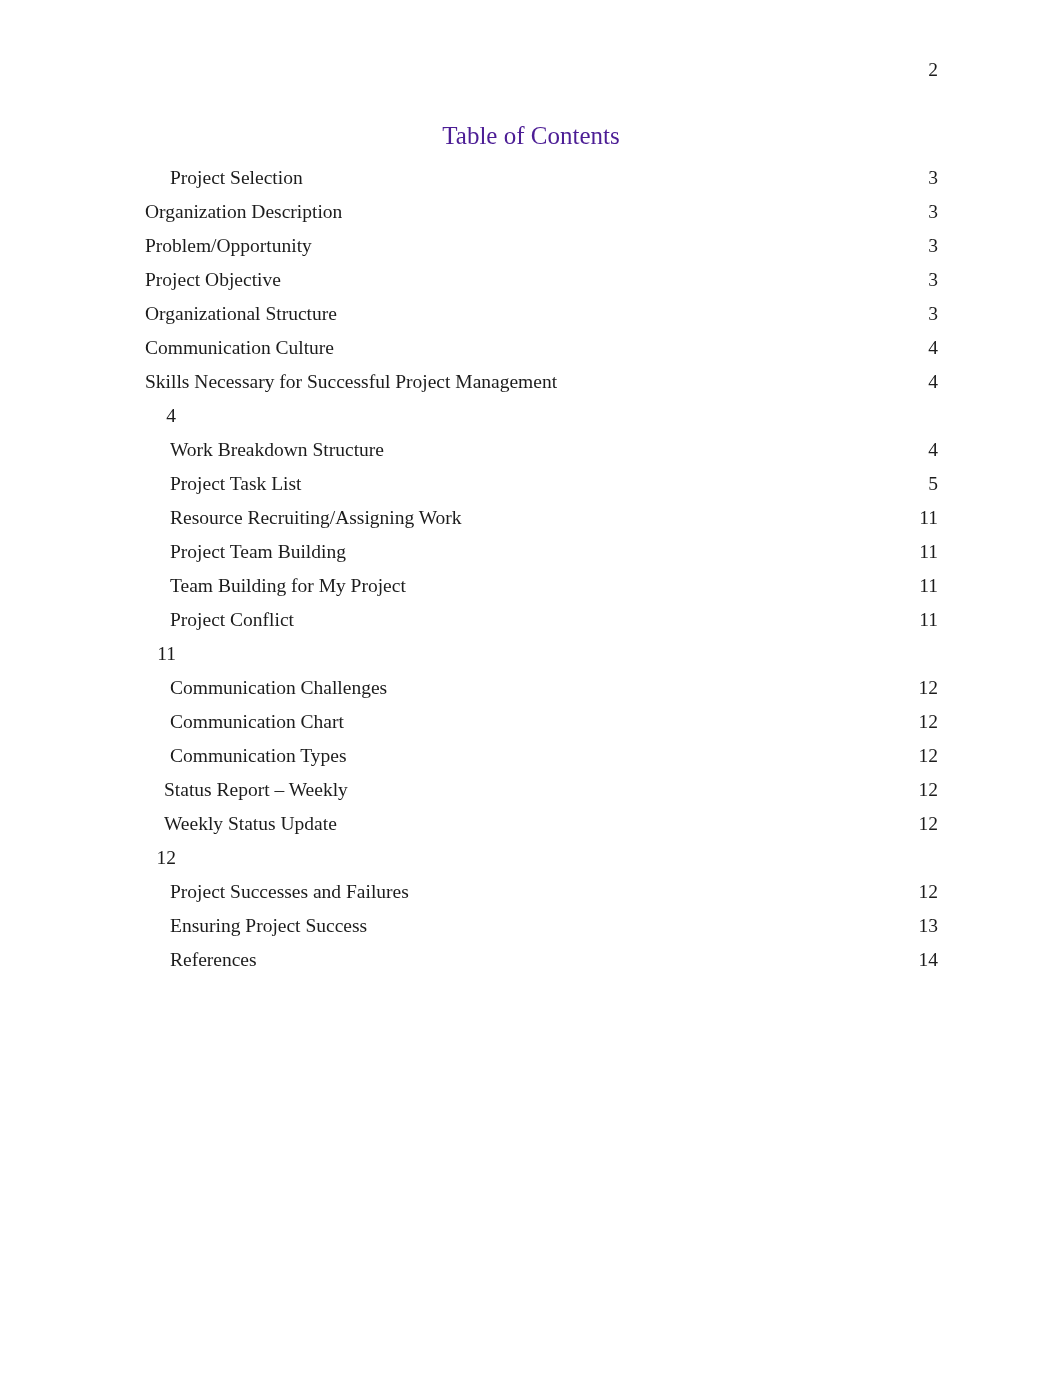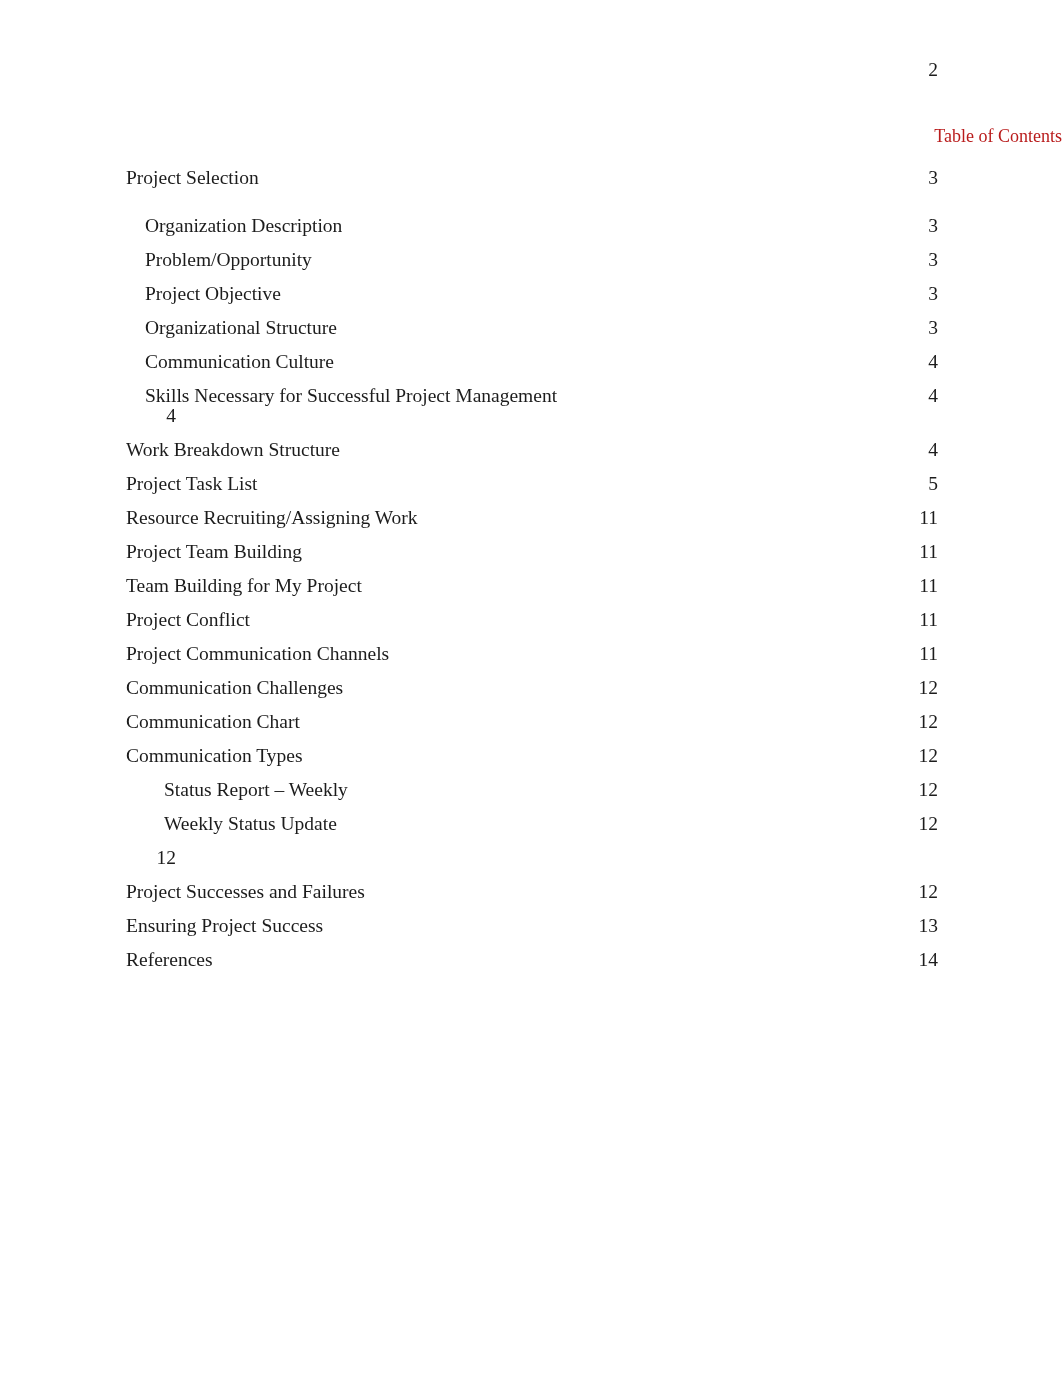--- a/index.html
+++ b/index.html
@@ -36,24 +36,24 @@
     line-height: 24px;
     color: #1c1c1c;
   }
 
   
   .toc-title {
     position: absolute;
     top: 124px;
     left: 0;
     right: 0;
-    text-align: right;
-    font-size: 18px;
+    text-align: center;
+    font-size: 25px;
     line-height: 24px;
-    color: #b91c1c;
+    color: #4c1d95;
   }
 
   
   .toc-list {
     position: absolute;
     top: 166px;
     left: 126px;
     width: 812px;
   }
 
@@ -74,22 +74,22 @@
   }
 
   .toc-entry .entry-page {
     flex: 0 0 auto;
     text-align: right;
     min-width: 26px;
     padding-left: 24px;
   }
 
   
-  .level-1 .entry-text { padding-left: 0px; }
-  .level-2 .entry-text { padding-left: 19px; margin-top: 14px; }
+  .level-1 .entry-text { padding-left: 0px; margin-left: 44px; }
+  .level-2 .entry-text { padding-left: 19px; }
   .level-3 .entry-text { padding-left: 38px; }
 </style>
 </head>
 <body>
 
 <div class="page">
 
   <div class="page-header">2</div>
 
   <div class="toc-title">Table of Contents</div>
@@ -144,21 +144,20 @@
       </div>
       <div class="toc-entry level-1">
         <span class="entry-text">Team Building for My Project</span>
         <span class="entry-page">11</span>
       </div>
       <div class="toc-entry level-1">
         <span class="entry-text">Project Conflict</span>
         <span class="entry-page">11</span>
       </div>
       <div class="toc-entry level-1">
-        <span class="entry-text">Project Communication Channels</span>
         <span class="entry-page">11</span>
       </div>
       <div class="toc-entry level-1">
         <span class="entry-text">Communication Challenges</span>
         <span class="entry-page">12</span>
       </div>
       <div class="toc-entry level-1">
         <span class="entry-text">Communication Chart</span>
         <span class="entry-page">12</span>
       </div>

